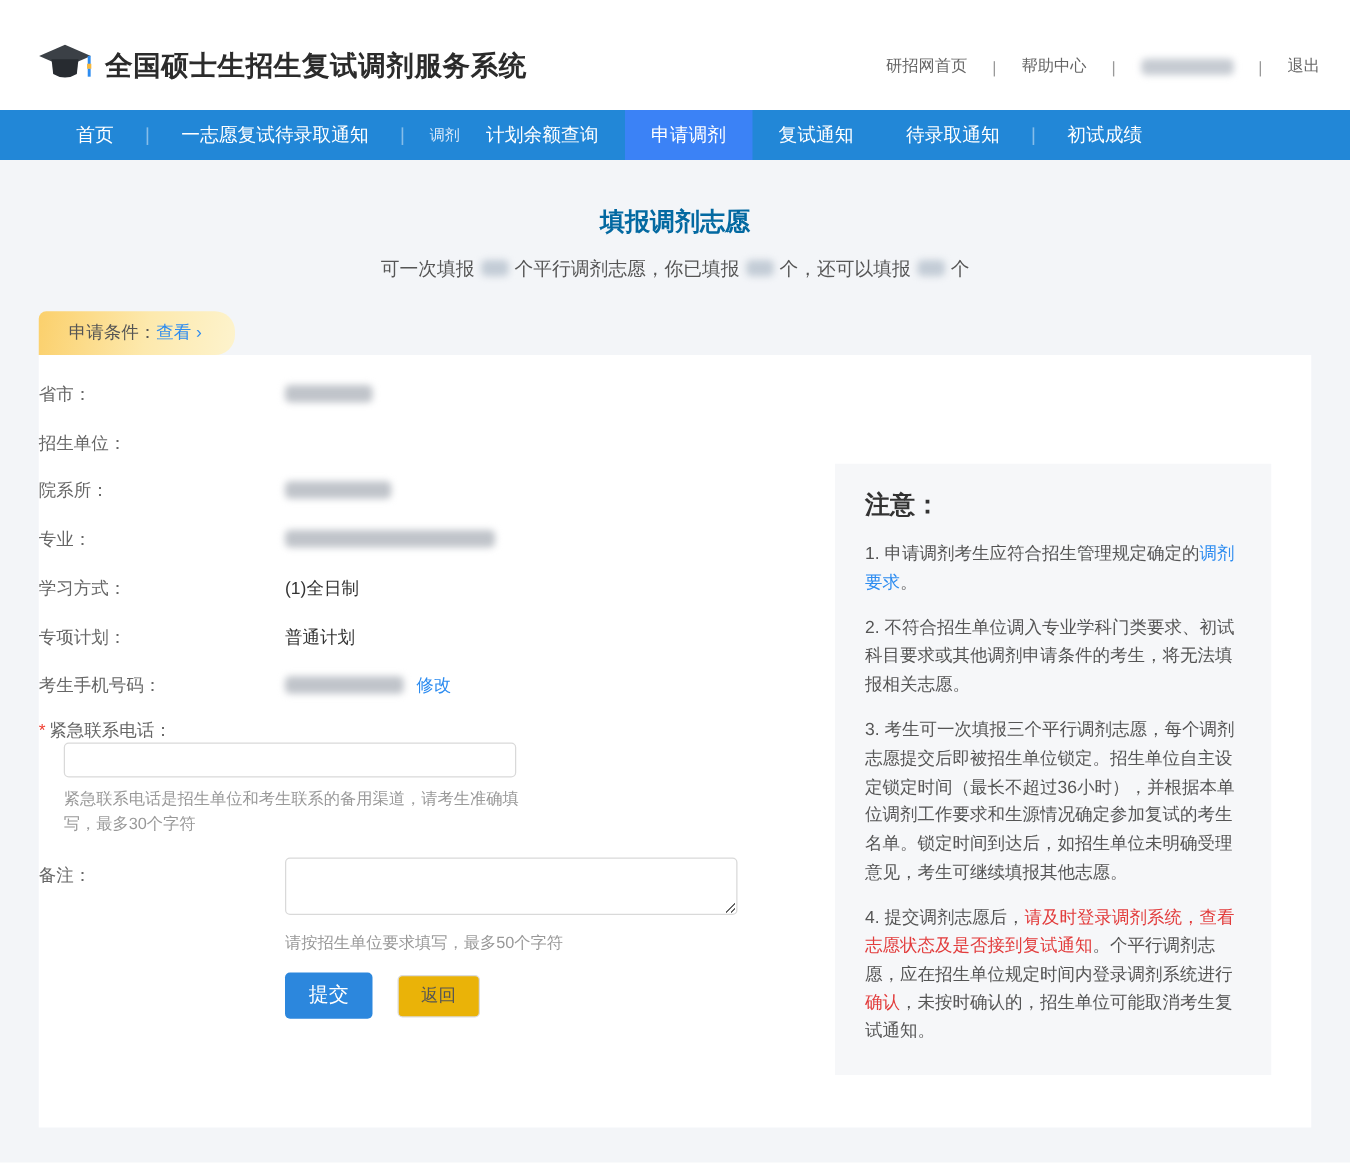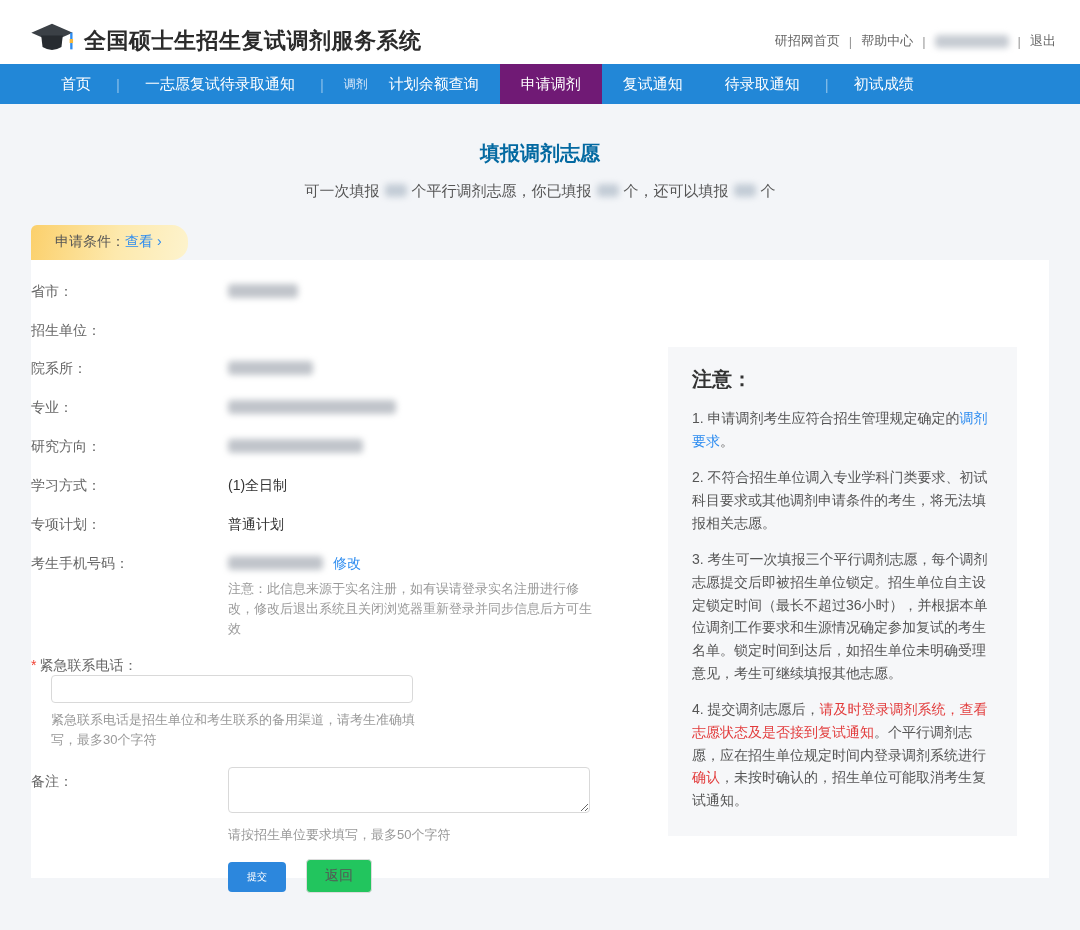--- a/index.html
+++ b/index.html
@@ -3,33 +3,33 @@
 <meta charset="utf-8">
 <style>
   * { box-sizing: border-box; }
   html,body { margin:0; padding:0; }
   body {
     width:1080px; height:930px; overflow:hidden;
     font-family:"Liberation Sans","DejaVu Sans",sans-serif;
     background:#f3f5f8; color:#333;
   }
   
-  .header { height:64px; background:#fff; display:flex; align-items:center;
+  .header { height:88px; background:#fff; display:flex; align-items:center;
             justify-content:space-between; padding:18px 24px 0 30px; }
   .brand { display:flex; align-items:center; gap:10px; }
   .brand-title { font-size:22px; font-weight:bold; color:#2b2b2b; letter-spacing:.5px; }
-  .top-links { display:flex; align-items:center; font-size:13px; color:#999; gap:9px; }
+  .top-links { display:flex; align-items:center; font-size:13px; color:#999; gap:20px; }
   .top-links .tl { color:#666; cursor:pointer; text-decoration:none; }
   .blur-chip { display:inline-block; background:#c6cbd2; border-radius:4px; filter:blur(3px); }
   .user-blur { width:74px; height:13px; }
   
   .nav { height:40px; background:#2287d7; display:flex; align-items:stretch;
          padding-left:40px; color:#fff; font-size:15px; }
   .nav-item { display:flex; align-items:center; padding:0 21px; cursor:pointer; white-space:nowrap;text-align:right; }
-  .nav-item.active { background:#701a75; }
+  .nav-item.active { background:#3b82f6; }
   .nav-sep { display:flex; align-items:center; color:rgba(255,255,255,.45); padding:0 4px; }
   .nav-tag { display:flex; align-items:center; font-size:12px; color:#dceafa; padding:0 0 0 16px; }
   
   .page-head { text-align:center; padding-top:36px; }
   .page-title { font-size:20px; font-weight:bold; color:#0369a1; }
   .page-sub { margin-top:15px; font-size:15px; color:#555; }
   .num-blur { width:22px; height:13px; margin:0 5px; vertical-align:-1px; background:#c3ccd6; }
   
   .cond-tab { display:inline-block; margin:24px 0 0 31px; padding:8px 26px 9px 24px;
               background:linear-gradient(100deg,#fbd06c 0%,#fde9ad 55%,#fdf3cd 100%);
@@ -46,22 +46,22 @@
   .field-note { font-size:13px; color:#999; line-height:20px; margin-top:6px; max-width:372px; }
   .field-note .blue { color:#2d8cf0; }
   .link-blue { color:#2d8cf0; text-decoration:none; cursor:pointer; margin-left:10px; }
   .text-input { width:362px; height:28px; border:1px solid #d9d9d9; border-radius:4px;
                 padding:0 8px; font-size:14px; font-family:inherit; outline:none; }
   .text-area { width:362px; height:46px; border:1px solid #d9d9d9; border-radius:4px;
                padding:4px 8px; font-size:14px; font-family:inherit; resize:both; outline:none; }
   .hint { font-size:13px; color:#999; line-height:20px; margin-top:7px; max-width:366px; }
   .btn-row { margin-top:14px; }
   .btn-submit { background:#2c87dd; color:#fff; border:none; border-radius:4px;
-                padding:8px 19px; font-size:10px; cursor:pointer; font-family:inherit; }
-  .btn-back { background:#22c55e; color:#555; border:1px solid #dcdcdc; border-radius:4px;
+                padding:8px 19px; font-size:16px; cursor:pointer; font-family:inherit; }
+  .btn-back { background:#eab308; color:#555; border:1px solid #dcdcdc; border-radius:4px;
               padding:7px 18px; font-size:14px; cursor:pointer; margin-left:16px; font-family:inherit; }
   
   .notice { position:absolute; top:87px; right:32px; width:349px;
             background:#f6f7f9; padding:19px 24px 24px; }
   .notice-title { font-size:20px; font-weight:bold; color:#333; }
   .notice p { margin:14px 0 0; font-size:14px; color:#555; line-height:1.62; }
   .notice .blue { color:#2d8cf0; cursor:pointer; }
   .notice .red { color:#e23c3c; }
 </style>
 </head>
@@ -137,40 +137,35 @@
   <div class="form-row">
     <div class="f-label">院系所：</div>
     <div class="f-value"><span class="blur-chip val-blur w85"></span></div>
   </div>
 
   <div class="form-row">
     <div class="f-label">专业：</div>
     <div class="f-value"><span class="blur-chip val-blur w168"></span></div>
   </div>
 
-  <div class="form-row">
-    <div class="f-label">研究方向：</div>
-    <div class="f-value"><span class="blur-chip val-blur w135"></span></div>
-  </div>
 
   <div class="form-row">
     <div class="f-label">学习方式：</div>
     <div class="f-value">(1)全日制</div>
   </div>
 
   <div class="form-row">
     <div class="f-label">专项计划：</div>
     <div class="f-value">普通计划</div>
   </div>
 
   <div class="form-row" style="margin-bottom:16px;">
     <div class="f-label">考生手机号码：</div>
     <div class="f-value">
       <span class="blur-chip val-blur w95"></span><a class="link-blue">修改</a>
-      <div class="field-note">注意：此信息来源于实名注册，如有误请登录实名注册进行修改，修改后退出系统且关闭浏览器重新登录并同步信息后方可生效</div>
     </div>
   </div>
 
   <div class="form-row" style="margin-bottom:17px;flex-direction:column;">
     <div class="f-label">
       <span class="req">*</span><span>紧急联系电话：</span>
     </div>
     <div class="f-value">
       <input class="text-input" type="text" value="" style="">
       <div class="hint">紧急联系电话是招生单位和考生联系的备用渠道，请考生准确填写，最多30个字符</div>

